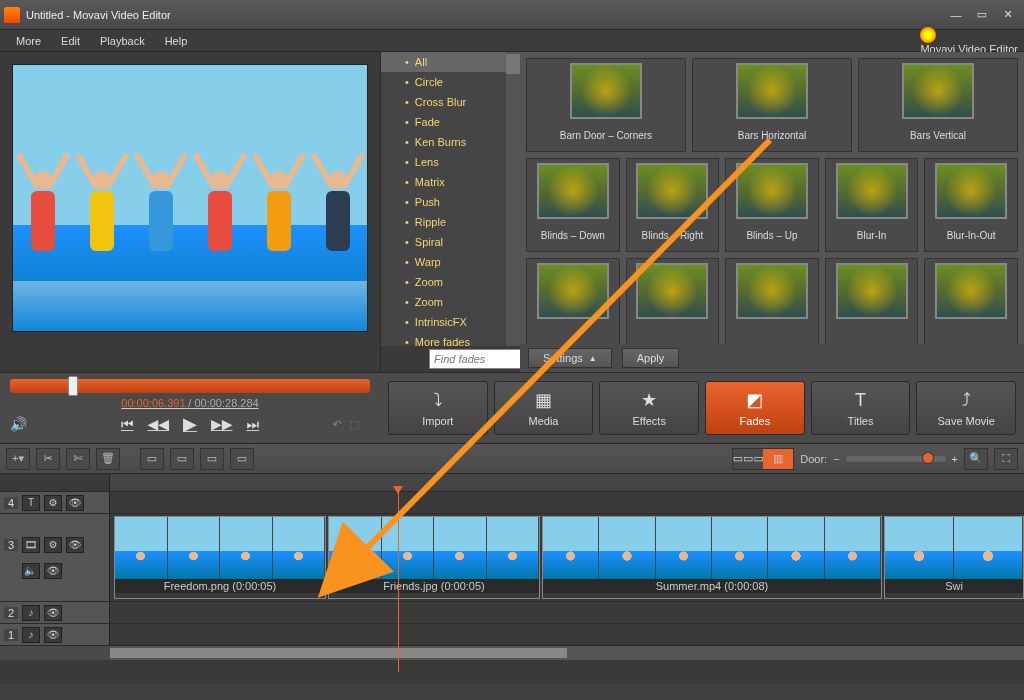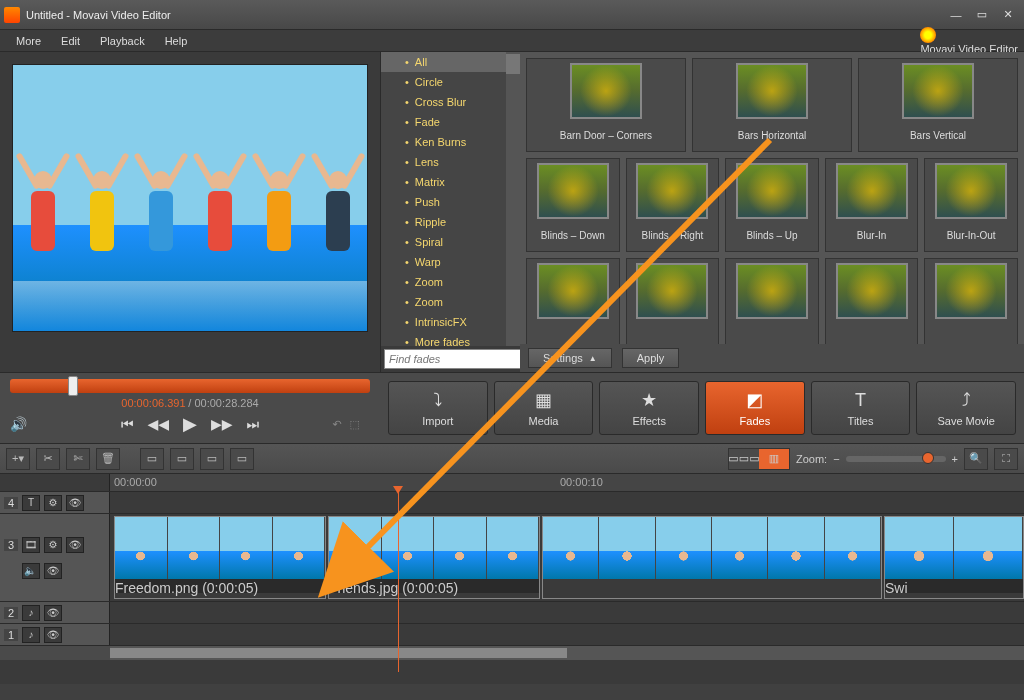--- a/index.html
+++ b/index.html
@@ -34,21 +34,21 @@
 
 
 .catcol { width: 140px; background: #454545; display: flex; flex-direction: column; border-left: 1px solid #2a2a2a; }
 .catlist { flex: 1; overflow: hidden; position: relative; }
 .catlist .scroll { position: absolute; right: 0; top: 0; bottom: 0; width: 14px; background: #555; }
 .catlist .scroll .thumb { width: 100%; background: #777; height: 20px; margin-top: 2px; }
 .catitem { padding: 4px 24px; color: #f5d76e; display: flex; align-items: center; }
 .catitem.sel { background: #666; }
 .catitem::before { content: "•"; margin-right: 6px; color: #f5d76e; }
 .find-row { display: flex; padding: 3px; background: #3a3a3a; }
-.find-row input { flex: 1; height: 20px; padding: 0 4px; font-style: italic; background: #fff; border: 1px solid #888; color: #888; }
+.find-row input { flex: 1; height: 20px; padding: 0 4px; font-style: italic; background: #fff; border: 1px solid #888; color: #888; margin-left: 45px; }
 .find-row .clr { width: 20px; height: 20px; background: #e8652e; color: #fff; display: flex; align-items: center; justify-content: center; margin-left: 3px; }
 
 
 .gridcol { flex: 1; background: #555; display: flex; flex-direction: column; }
 .grid { flex: 1; padding: 6px; overflow: hidden; }
 .grow { display: flex; gap: 6px; margin-bottom: 6px; }
 .gcell { flex: 1; background: #4a4a4a; border: 1px solid #333; padding: 4px; display: flex; flex-direction: column; align-items: center; }
 .gcell .thumb { width: 72px; height: 56px; background: linear-gradient(#6b8e23 0%,#556b2f 50%,#2f4f4f 100%); border: 2px solid #888; position: relative; overflow: hidden; }
 .gcell .thumb::after { content: ""; position: absolute; inset: 0; background: radial-gradient(circle at center,rgba(255,200,0,0.6) 0%,transparent 60%); }
 .gcell .lbl { margin-top: 4px; color: #ddd; font-size: 10px; text-align: center; height: 24px; display: flex; align-items: center; }
@@ -60,21 +60,21 @@
 .playrow { height: 72px; background: #4a4a4a; display: flex; border-top: 1px solid #2a2a2a; border-bottom: 1px solid #2a2a2a; }
 .playleft { width: 380px; display: flex; flex-direction: column; }
 .seekbar { height: 14px; background: linear-gradient(#e8652e,#c04010); border-radius: 3px; margin: 6px 10px 4px; position: relative; }
 .seekbar .knob { position: absolute; left: 58px; top: -3px; width: 10px; height: 20px; background: #eee; border-radius: 2px; border: 1px solid #888; }
 .timelbl { text-align: center; color: #e8652e; font-size: 10px; }
 .timelbl .tot { color: #aaa; }
 .pctrls { display: flex; align-items: center; justify-content: center; gap: 14px; margin-top: 4px; }
 .pctrls .pc { color: #ddd; cursor: pointer; font-size: 14px; }
 .pctrls .vol { position: absolute; left: 10px; }
 .pctrls .ur { position: absolute; right: 20px; display: flex; gap: 8px; color: #888; }
-.playleft { position: relative; }
+.playleft { position: relative; text-decoration: underline; }
 
 .modebtns { flex: 1; display: flex; padding: 8px; gap: 6px; }
 .mbtn { flex: 1; background: linear-gradient(#555,#444); border: 1px solid #2a2a2a; border-radius: 3px; display: flex; flex-direction: column; align-items: center; justify-content: center; color: #ddd; }
 .mbtn.active { background: linear-gradient(#e8652e,#c04010); color: #fff; }
 .mbtn .icn { font-size: 18px; margin-bottom: 4px; }
 
 
 .tltoolbar { height: 30px; background: linear-gradient(#555,#4a4a4a); display: flex; align-items: center; padding: 0 6px; gap: 6px; border-bottom: 1px solid #2a2a2a; }
 .tlbtn { width: 24px; height: 22px; background: #4a4a4a; border: 1px solid #333; display: flex; align-items: center; justify-content: center; color: #bbb; cursor: pointer; }
 .tlspacer { flex: 1; }
@@ -102,21 +102,21 @@
 
 .track.t4 { height: 22px; }
 .track.t3 { height: 88px; }
 .track.t2 { height: 22px; }
 .track.t1 { height: 22px; }
 
 .clip { position: absolute; top: 2px; bottom: 2px; border: 1px solid #888; overflow: hidden; }
 .clip .frames { display: flex; height: 62px; }
 .clip .frm { flex: 1; background: linear-gradient(#87ceeb 0%,#87ceeb 55%,#1e90ff 55%,#0077aa 100%); border-right: 1px solid #444; position: relative; }
 .clip .frm::after { content:""; position: absolute; bottom: 8px; left: 20%; right: 20%; height: 30px; background: radial-gradient(circle,#e8b890 20%,transparent 21%); }
-.clip .cliplbl { height: 14px; background: #2a2a2a; color: #ccc; font-size: 14px; text-align: left; padding-top: 1px; }
+.clip .cliplbl { height: 14px; background: #2a2a2a; color: #ccc; font-size: 11px; text-align: center; padding-top: 1px; }
 .clip .marker { position: absolute; top: 2px; width: 12px; height: 12px; background: #222; }
 .clip .star { position: absolute; top: 4px; right: 4px; color: #fc0; font-size: 14px; }
 
 .hscroll { height: 14px; background: #4a4a4a; display: flex; }
 .hscroll .sh { width: 110px; }
 .hscroll .sb { flex: 1; background: #555; position: relative; }
 .hscroll .sb .st { position: absolute; left: 0; width: 50%; top: 2px; bottom: 2px; background: #888; }
 
 
 .arrow-overlay { position: absolute; pointer-events: none; z-index: 100; }
@@ -346,38 +346,34 @@
   <div class="tlbtn">▭</div>
   <div class="tlbtn">▭</div>
   <div class="tlbtn">▭</div>
   <div class="tlbtn">▭</div>
   <div class="tlspacer"></div>
   <div class="viewtoggle">
     <div class="vt">▭▭▭</div>
     <div class="vt active">▥</div>
   </div>
   <div class="zoomrow">
-    <span>Zoom:</span>
+    <span>Door:</span>
     <span>−</span>
     <div class="zoomtrack">
         <div class="zk"></div>
       </div>
     <span>+</span>
     <div class="tlbtn">🔍</div>
   </div>
   <div class="tlbtn">⛶</div>
 </div>
 
 <div class="timeline">
   <div class="ruler">
     <div class="trkhead"></div>
-    <div class="ticks">
-      <span class="tick" style="left:4px">00:00:00</span>
-      <span class="tick" style="left:450px">00:00:10</span>
-    </div>
   </div>
   <div class="playhead"></div>
 
   <div class="track t4">
     <div class="trkhead">
         <span class="num">4</span>
         <span class="tico">T</span>
         <span class="tico">⚙</span>
         <span class="tico">👁</span>
       </div>
@@ -421,20 +417,21 @@
       </div>
       <div class="clip" style="left:432px;width:340px">
         <div class="frames">
             <div class="frm"></div>
             <div class="frm"></div>
             <div class="frm"></div>
             <div class="frm"></div>
             <div class="frm"></div>
             <div class="frm"></div>
           </div>
+        <div class="cliplbl">Summer.mp4 (0:00:08)</div>
       </div>
       <div class="clip" style="left:774px;width:140px">
         <div class="marker" style="left:2px"></div>
         <div class="frames">
             <div class="frm"></div>
             <div class="frm"></div>
           </div>
         <div class="cliplbl">Swi</div>
       </div>
     </div>

